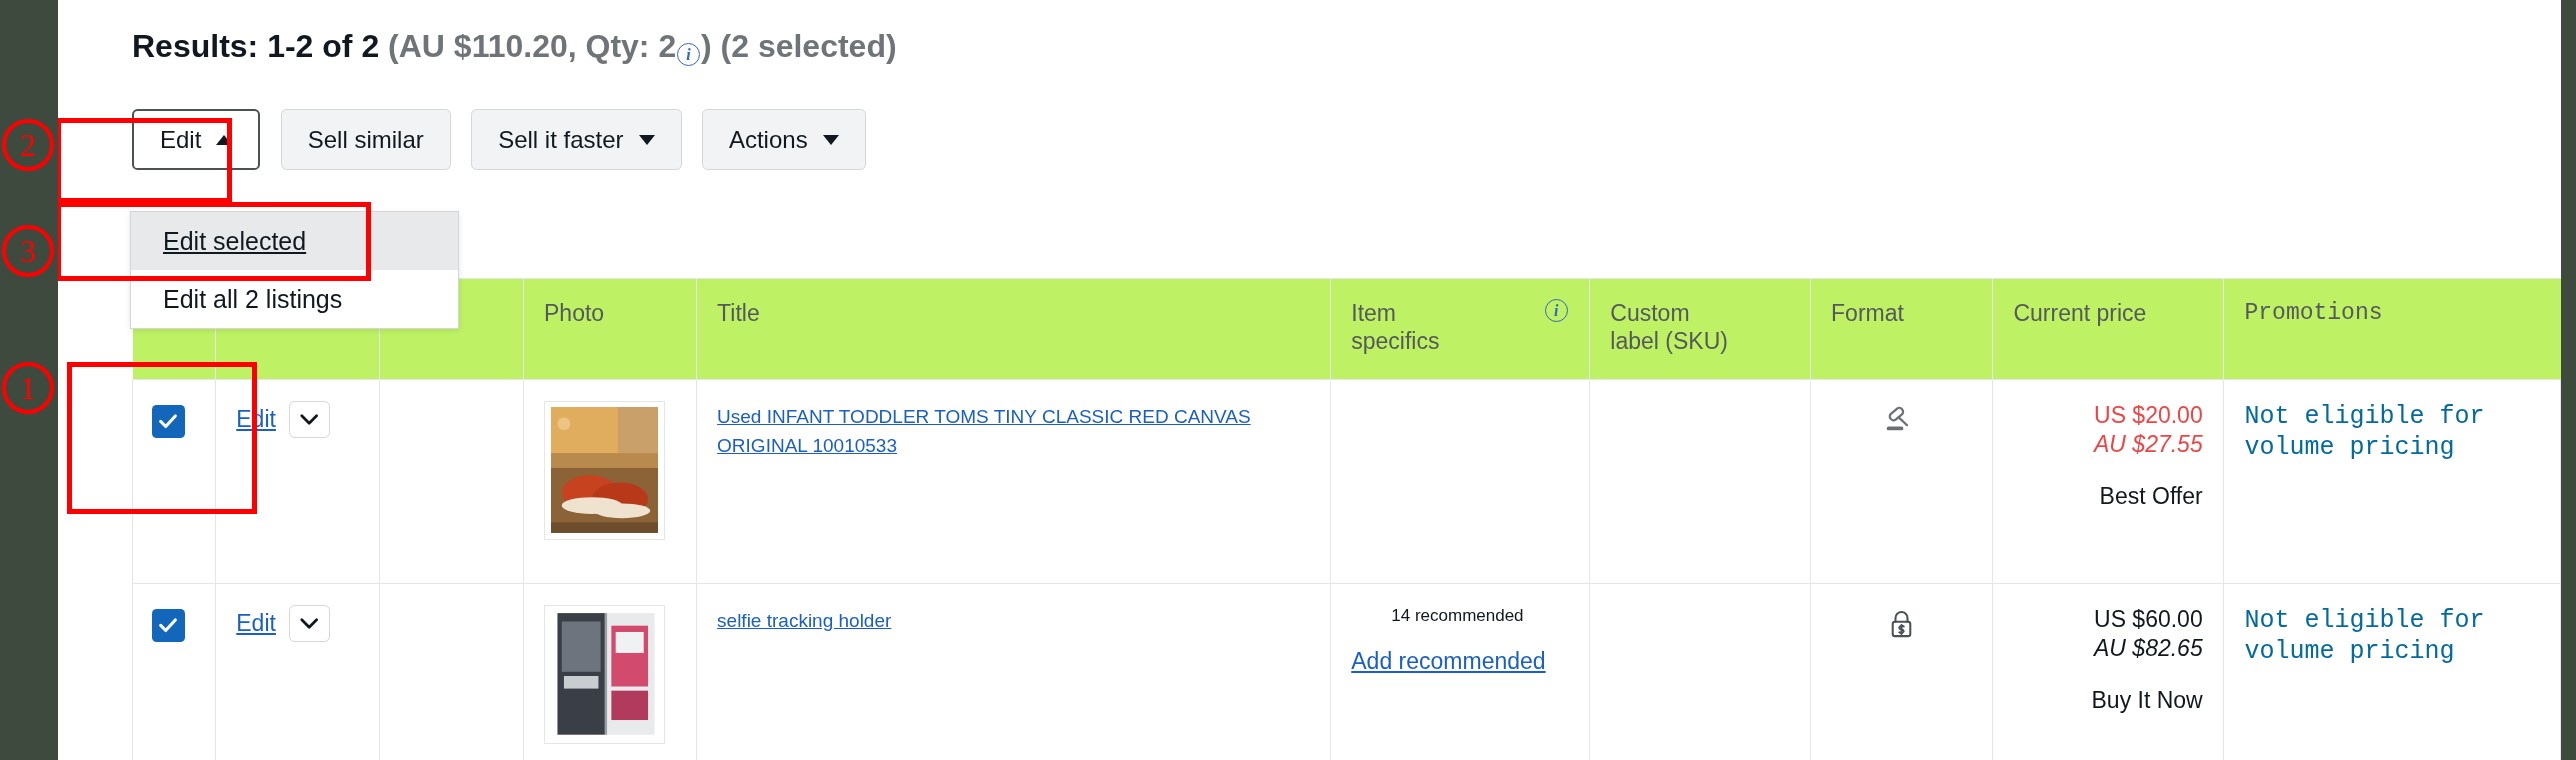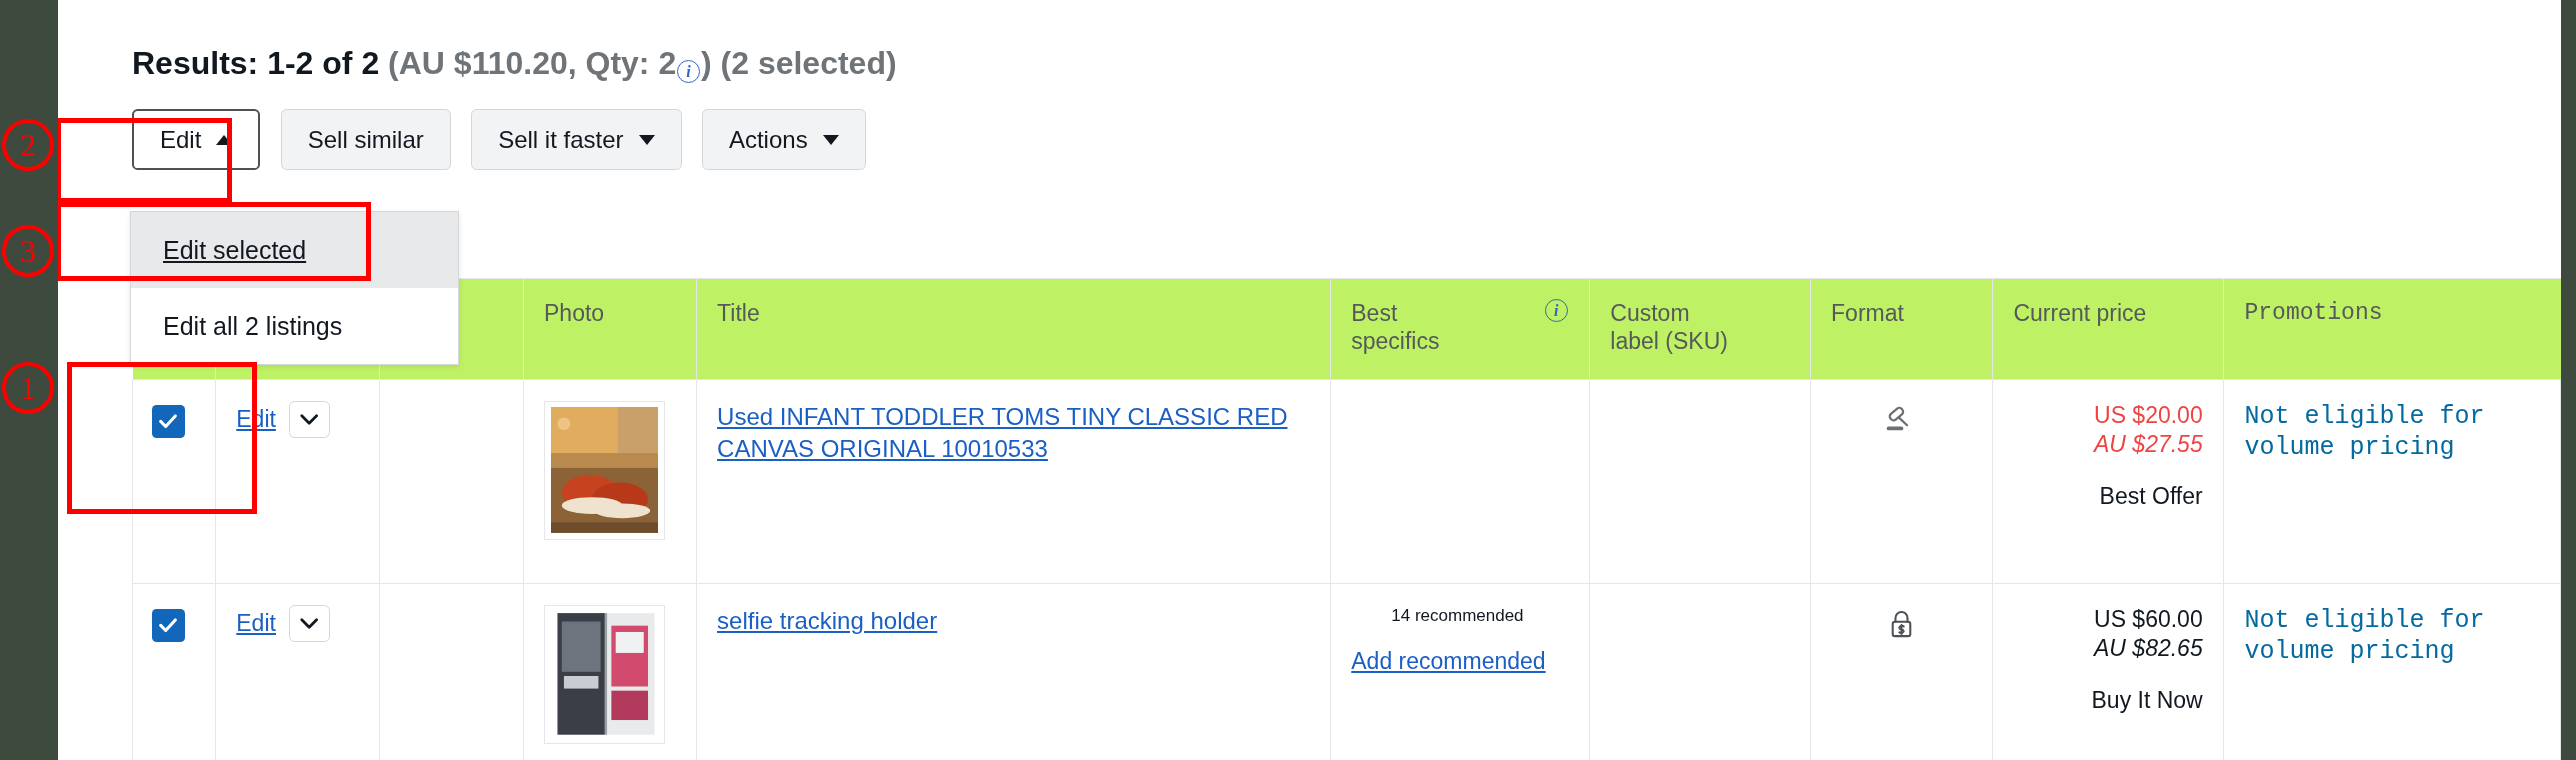--- a/index.html
+++ b/index.html
@@ -26,21 +26,21 @@
 
   
   #page {
     position:absolute; left:58px; top:0; width:2509px; height:761px;
     background:#ffffff; overflow:hidden;
   }
   #page::after{ content:""; position:absolute; right:0; top:0; bottom:0; width:5.6px; background:#3d4a3d; }
 
   
   #results-header {
-    position:absolute; left:74px; top:45px;
+    position:absolute; left:74px; top:28px;
     font-size:32px; font-weight:bold; color:#111820; white-space:nowrap;text-align:center;
   }
   #results-header .muted { color:#6e7478; font-weight:bold; }
   .info-icon {
     display:inline-flex; align-items:center; justify-content:center;
     width:23px; height:23px; border:1.9px solid #3565c4; border-radius:50%;
     color:#3565c4; font-size:16px; font-family:"Liberation Serif", serif;
     font-style:italic; font-weight:bold; vertical-align:-2.8px; margin:0 0.9px;
   }
 
@@ -56,21 +56,21 @@
   .caret-up   { width:0;height:0;border-left:8.3px solid transparent;border-right:8.3px solid transparent;border-bottom:10.2px solid #111820; }
   .caret-down { width:0;height:0;border-left:8.3px solid transparent;border-right:8.3px solid transparent;border-top:10.2px solid #111820; }
 
   
   #edit-menu {
     position:absolute; left:72px; top:211px; width:329px;
     background:#ffffff; border:1.9px solid #d4d6d8; z-index:25;
     box-shadow:0 1.9px 5.6px rgba(0,0,0,.10);
   }
   .menu-item {
-    height:76px; display:flex; align-items:center; padding:0 32px;
+    height:58px; display:flex; align-items:center; padding:0 32px;
     font-size:25px; color:#111820; cursor:pointer; white-space:nowrap;
   }
   .menu-item.hovered { background:#e8e9ea; text-decoration:underline; }
 
   
   #listing-table { position:absolute; left:74px; top:278px; width:2429px; border-collapse:collapse; }
   #listing-table th, #listing-table td {
     border:0.9px solid #e4e6e8; vertical-align:top; text-align:left; font-weight:normal;
   }
   #listing-table thead th {
@@ -109,21 +109,21 @@
     width:41px; height:37px; border:1.9px solid #d4d6d8; border-radius:5.6px; background:#fff;
     display:flex; align-items:center; justify-content:center; cursor:pointer;
   }
 
   .thumb {
     width:121px; height:139px; border:0.9px solid #e4e6e8; background:#fff;
     display:flex; align-items:center; justify-content:center; padding:5.6px;
   }
   .thumb-img { width:100%; height:100%; }
 
-  .title-link { font-size:24px; line-height:1.35; }
+  .title-link { font-size:19px; line-height:1.35; }
 
   .price-main  { font-size:23px; }
   .price-alt   { font-size:23px; font-style:italic; }
   .price-type  { font-size:23px; color:#111820; margin-top:24px; }
   .red { color:#ef4444; }
 
   .promo-text { font-size:25px; line-height:1.25; color:#0369a1; }
   .spec-count { font-size:17px; margin-bottom:20.4px;margin-left:40px; }
 
   
@@ -173,21 +173,21 @@
   <table id="listing-table">
     <thead>
       <tr>
         <th class="cell-check no-left"></th>
         <th class="cell-edit"></th>
         <th class="cell-spacer"></th>
         <th class="cell-photo">Photo</th>
         <th class="cell-title">Title</th>
         <th class="cell-specifics">
           <div class="th-flex">
-            <span><span>Best</span><br><span>specifics</span></span>
+            <span><span>Item</span><br><span>specifics</span></span>
             <span class="info-icon">i</span>
           </div>
         </th>
         <th class="cell-sku">
           <span>Custom</span><br>
           <span>label (SKU)</span>
         </th>
         <th class="cell-format" style="text-align:left !important">Format</th>
         <th class="cell-price" style="text-align:left !important">Current price</th>
         <th class="cell-promo no-right">Promotions</th>

